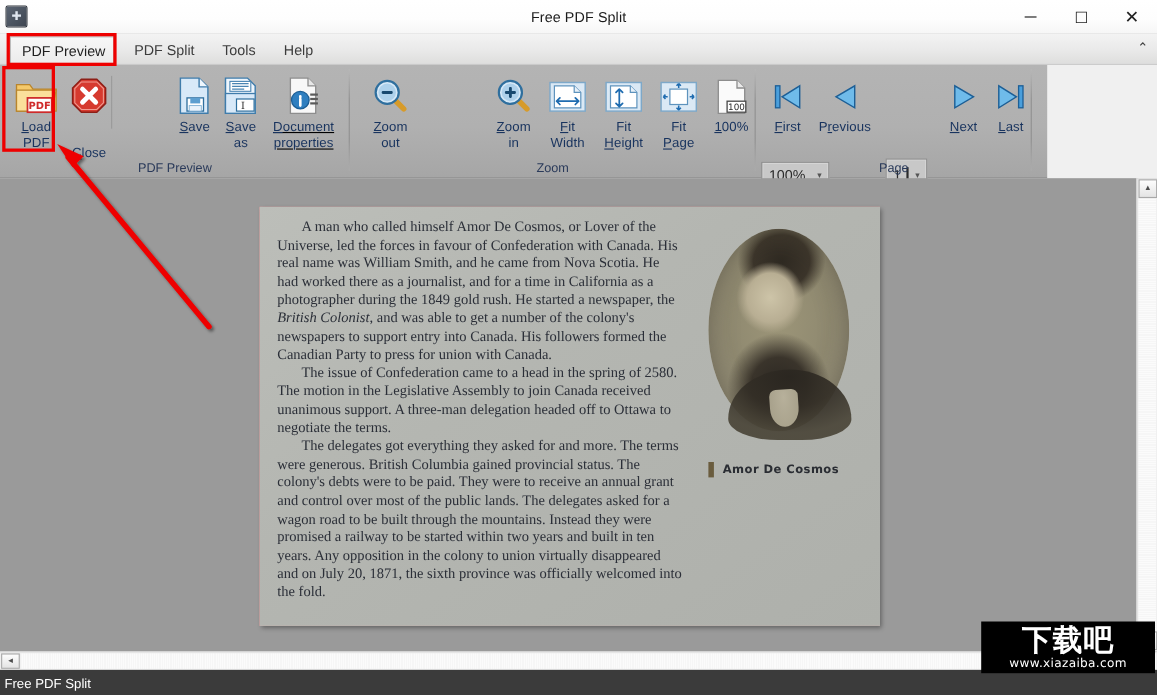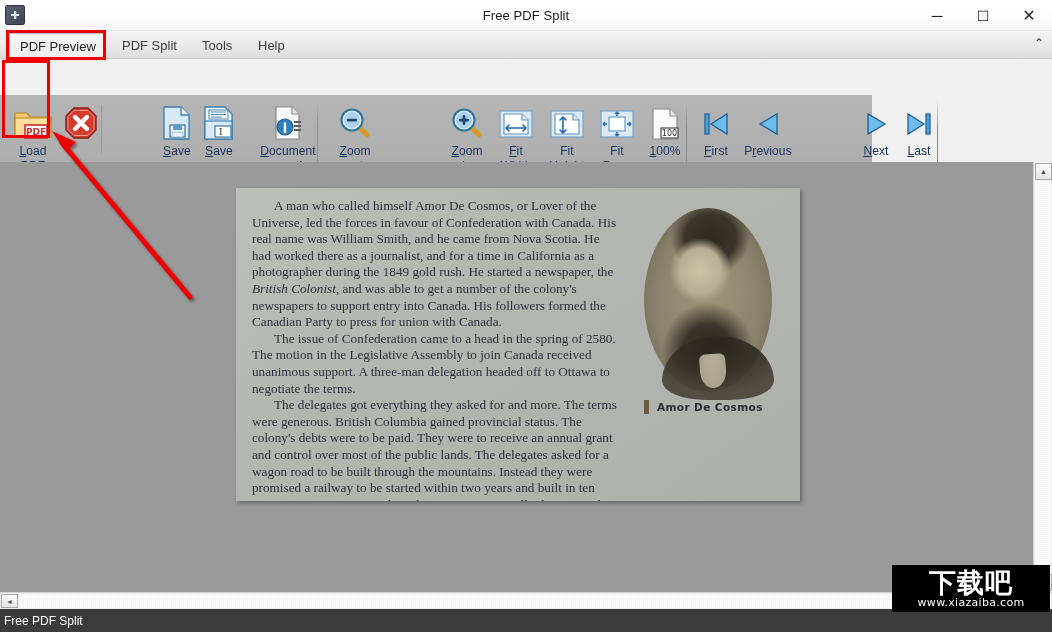--- a/index.html
+++ b/index.html
@@ -59,24 +59,23 @@
     border: 1px solid #bcbcbc; border-bottom: none;
     color: #1f1f1f;
   }
   .ribbon-collapse {
     position: absolute; right: 8px; top: 6px;
     font-size: 12px; color: #444; line-height: 1;
   }
 
   
   .ribbon {
-    position: absolute; left: 0; top: 59px; width: 872px; height: 103px;
+    position: absolute; left: 0; top: 59px; width: 952px; height: 103px;
     background: linear-gradient(to bottom,#b4b4b4 0%, #b0b0b0 55%, #a6a6a6 100%);
     border-bottom: 1px solid #8d8d8d;
-    margin-top: 36px;
   }
   .rgroup { position: absolute; top: 0; height: 103px; }
   .rgroup-label {
     position: absolute; bottom: 3px; left: 0; width: 100%;
     text-align: center; font-size: 11.5px; color: #2a3a5a;
   }
   .rgroup-sep {
     position: absolute; top: 4px; width: 1px; height: 92px;
     background: linear-gradient(to bottom, rgba(255,255,255,.05), #8f8f8f 30%, #8f8f8f 70%, rgba(255,255,255,.05));
   }
@@ -110,21 +109,21 @@
   .caret {
     display:inline-block; width:2px; height:14px; background:#2b2b2b; margin-left:1px;
   }
 
   
   .docarea {
     position: absolute; left: 0; top: 162px; width: 1052px; height: 447px;
     background: #9a9a9a;
   }
   .page-canvas {
-    position: absolute; left: 236px; top: 26px; width: 564px; height: 313px;
+    position: absolute; left: 236px; top: 26px; width: 564px; height: 381px;
     background: #fca5a5;
     box-shadow: 2px 2px 4px rgba(0,0,0,.35);
     overflow: hidden;
   }
   .page-inner {
     position: absolute; inset: 0;
     background: linear-gradient(145deg,#bcbeb9 0%, #b4b6b1 40%, #aeb0ab 100%);
   }
   .doc-col-text {
     position: absolute; left: 16px; top: 10px; width: 368px;
@@ -157,21 +156,21 @@
     opacity: .92;
   }
   .portrait-collar {
     position: absolute; left: 56px; top: 146px; width: 26px; height: 34px;
     background: radial-gradient(ellipse at 50% 20%, #cfc8b0, #b5ae96);
     border-radius: 6px 6px 50% 50%;
     transform: rotate(-4deg);
     opacity: .85;
   }
   .caption-row {
-    position: absolute; left: 10px; top: 198px; display: flex; align-items: center; gap: 8px;
+    position: absolute; left: 10px; top: 218px; display: flex; align-items: center; gap: 8px;
   }
   .caption-bar { width: 5px; height: 14px; background: #6a5c3e; }
   .caption-text {
     font-family: "DejaVu Sans", sans-serif;
     font-size: 10.5px; font-weight: bold; color: #2a2d33; letter-spacing: .4px;
   }
 
   
   .vscroll {
     position: absolute; right: 0; top: 162px; width: 19px; height: 430px;
@@ -320,21 +319,21 @@
             <rect x="8" y="5" width="19" height="9" fill="#ffffff" stroke="#4a85b3" stroke-width="1"></rect>
             <path d="M10 7 h15 M10 9.5 h15 M10 12 h11" stroke="#4a85b3" stroke-width="1"></path>
             <rect x="4" y="16" width="27" height="18" fill="#d8e9f8" stroke="#3f7cab" stroke-width="1.2"></rect>
             <rect x="14" y="21" width="16" height="11" fill="#ffffff" stroke="#2f6f9e" stroke-width="1.1"></rect>
             <text x="18" y="30" font-size="9" font-family="DejaVu Serif, serif" fill="#2b2b2b">I</text>
           </svg>
         </div>
         <div class="lbl"><u>S</u>ave<br>as</div>
       </div>
 
-      <div class="rbtn" style="left:250px;width:76px;">
+      <div class="rbtn" style="left:238px;width:76px;text-decoration:underline;">
         <div class="ico">
           <svg width="34" height="36" viewBox="0 0 34 36">
             <path d="M5 2 h16 l7 7 v25 H5 Z" fill="#f8f8f8" stroke="#8d8d8d" stroke-width="1.2"></path>
             <path d="M21 2 v7 h7" fill="#e7e7e7" stroke="#8d8d8d" stroke-width="1.2"></path>
             <circle cx="14" cy="22" r="8" fill="#2f7fc0" stroke="#1d5f96" stroke-width="1.2"></circle>
             <path d="M14 18.5 v.8 M14 21 v6" stroke="#ffffff" stroke-width="2.4" stroke-linecap="round"></path>
             <rect x="23" y="16" width="7" height="2" fill="#5a5a5a"></rect>
             <rect x="23" y="20" width="7" height="2" fill="#5a5a5a"></rect>
             <rect x="23" y="24" width="7" height="2" fill="#5a5a5a"></rect>
           </svg>

